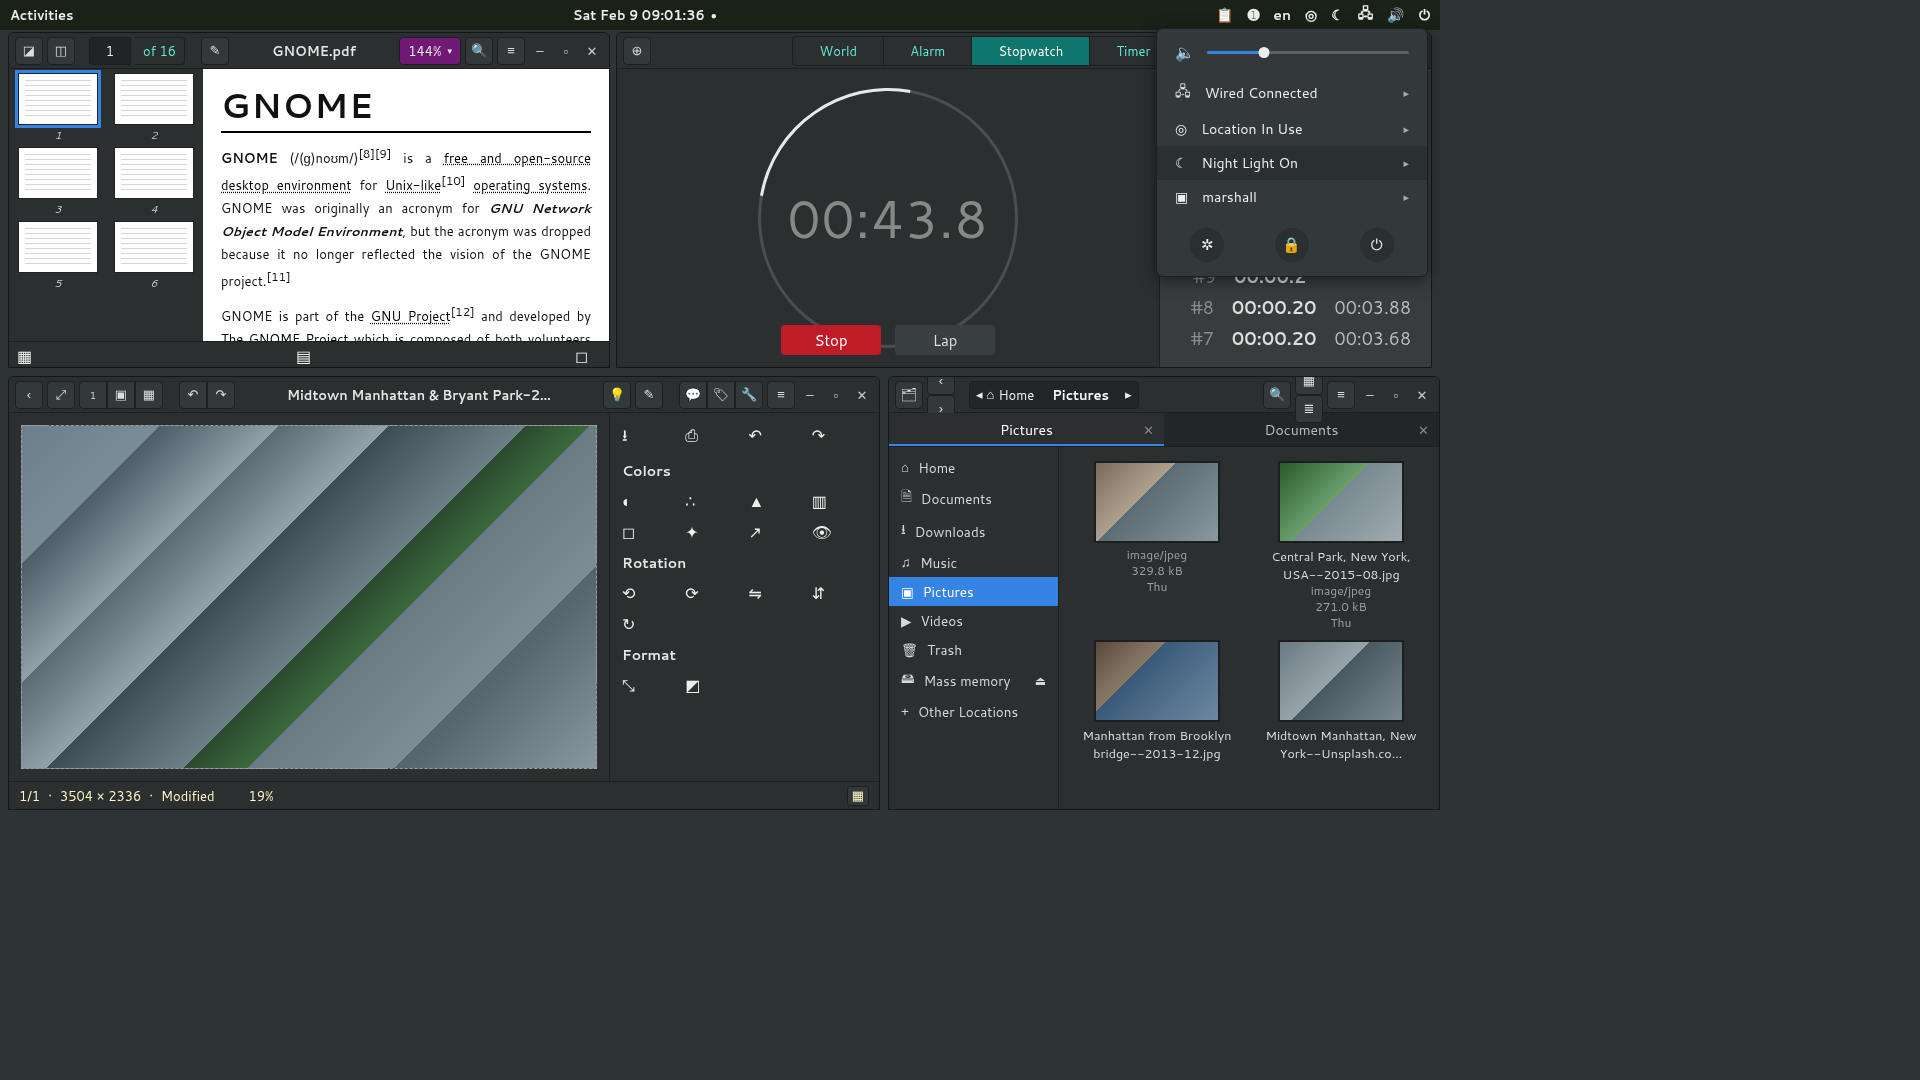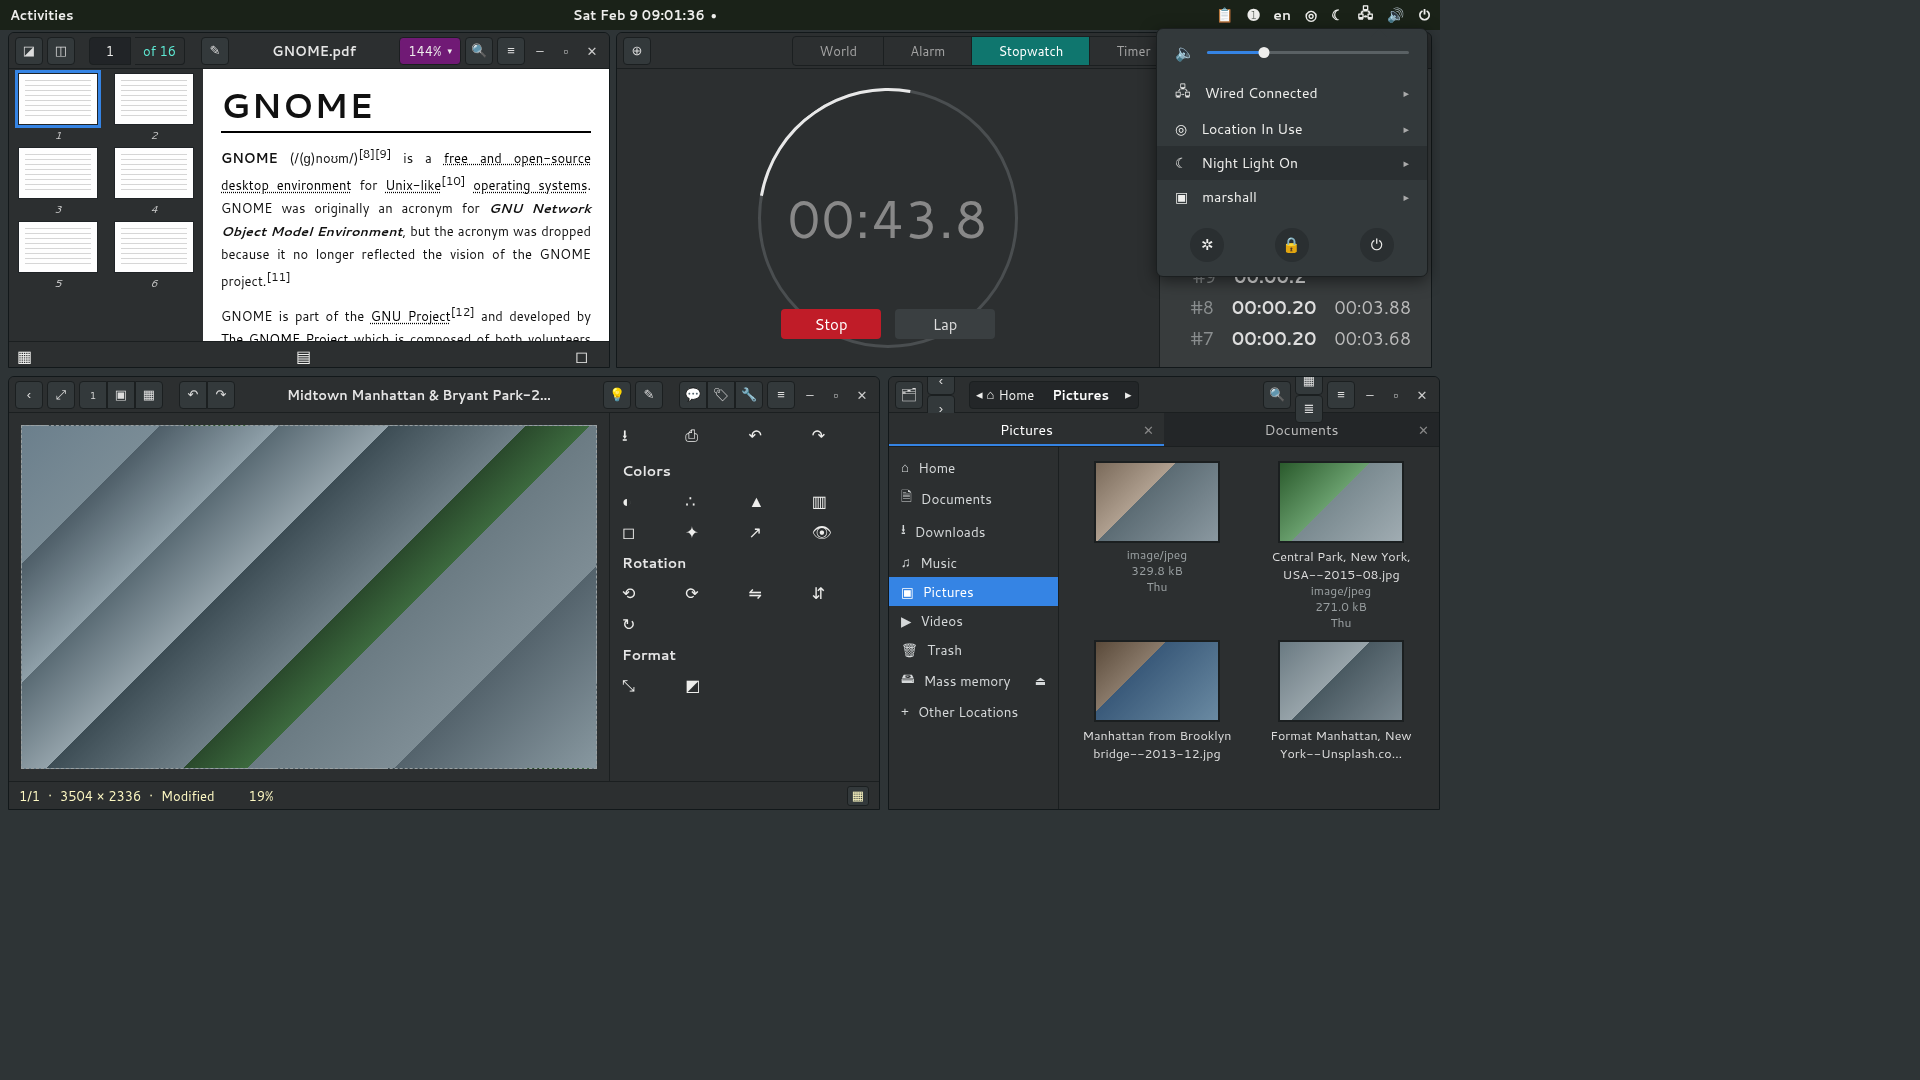--- a/index.html
+++ b/index.html
@@ -50,29 +50,29 @@
 .evince .page a { color:#000; text-decoration:underline dotted; }
 .evince .page sup { font-size:12px; }
 .evince .foot { height:26px; background:#2c2f30; display:flex; align-items:center; padding:0 8px; gap:12px; border-top:1px solid #1b1f20; }
 .evince .foot .btn { min-width:26px; height:22px; }
 .evince .foot .spacer { flex:1; }
 
 
 .clocks { position:absolute; left:616px; top:32px; right:8px; height:336px; background:#2c2f30; border-radius:6px 6px 0 0; border:1px solid #12181a; overflow:hidden; }
 .clocks .hdr { justify-content:center; }
 .clocks .tabs { display:flex; border:1px solid #1b1f20; border-radius:4px; overflow:hidden; margin:0 auto; }
-.clocks .tabs div { padding:5px 26px; font-size:13px; color:#a3a3a3; border-right:1px solid #1b1f20; }
+.clocks .tabs div { padding:5px 26px; font-size:13px; color:#5eead4; border-right:1px solid #1b1f20; }
 .clocks .tabs div:last-child { border-right:none; }
 .clocks .tabs .active { background:#0f766e; color:#fff; }
 .clocks .swbody { display:flex; height:calc(100% - 36px); }
 .clocks .dial { flex:1; display:flex; flex-direction:column; align-items:center; justify-content:center; gap:22px; position:relative; }
 .clocks .ring { width:260px; height:260px; border-radius:50%; border:3px solid #4a4e50; position:relative; display:flex; align-items:center; justify-content:center; }
 .clocks .ring::before { content:""; position:absolute; inset:-3px; border-radius:50%; border:3px solid transparent; border-top-color:#e8e8e8; transform:rotate(-35deg); }
 .clocks .time { font-size:52px; font-weight:300; color:#888; letter-spacing:1px; }
-.clocks .swbtns { display:flex; gap:14px; position:absolute; bottom:28px; }
+.clocks .swbtns { display:flex; gap:14px; position:absolute; bottom:12px; }
 .clocks .swbtns div { width:100px; height:30px; border-radius:4px; display:flex; align-items:center; justify-content:center; font-size:15px; }
 .clocks .swbtns .stop { background:#c01c28; color:#fff; }
 .clocks .swbtns .lap { background:#3a3f41; color:#ddd; }
 .clocks .laps { width:272px; background:#383c3d; border-left:1px solid #1b1f20; overflow:hidden; padding-top:6px; }
 .clocks .laprow { display:flex; padding:3px 20px 3px 10px; font-size:17.5px; font-family:monospace; color:#ddd; gap:18px; }
 .clocks .laprow .n { color:#8a8e8f; width:46px; text-align:right; }
 .clocks .laprow .a { flex:1; font-weight:bold; }
 .clocks .laprow .b { color:#bbb; }
 
 
@@ -555,18 +555,18 @@
     <div>Central Park, New York, USA--2015-08.jpg</div>
     <div class="meta">image/jpeg<br>271.0 kB<br>Thu</div>
         </div>
         <div class="item">
           <div class="thumb t3"></div>
     <div>Manhattan from Brooklyn bridge--2013-12.jpg</div>
     <div class="meta"><br><br></div>
         </div>
         <div class="item">
           <div class="thumb t4"></div>
-    <div>Format Manhattan, New York--Unsplash.co…</div>
+    <div>Midtown Manhattan, New York--Unsplash.co…</div>
     <div class="meta"><br><br></div>
         </div>
       </div>
   </div>
 </div>
 
 </body></html>

